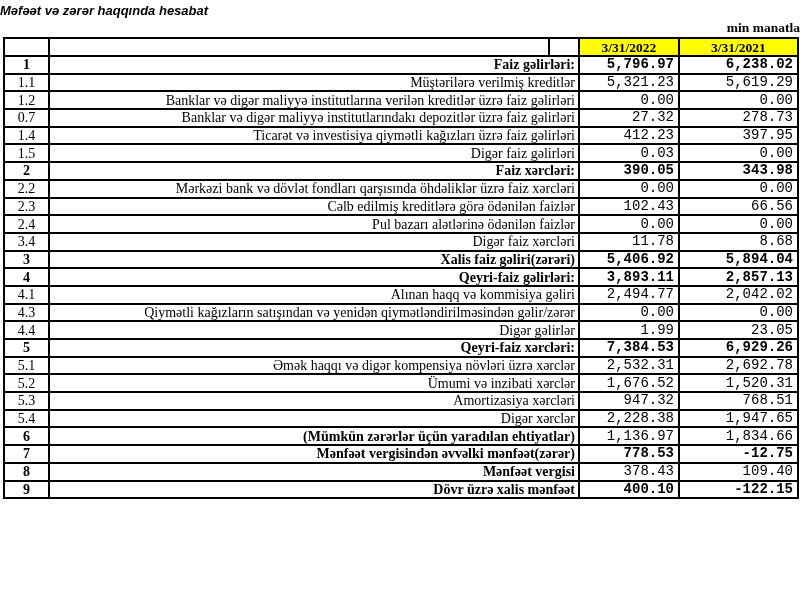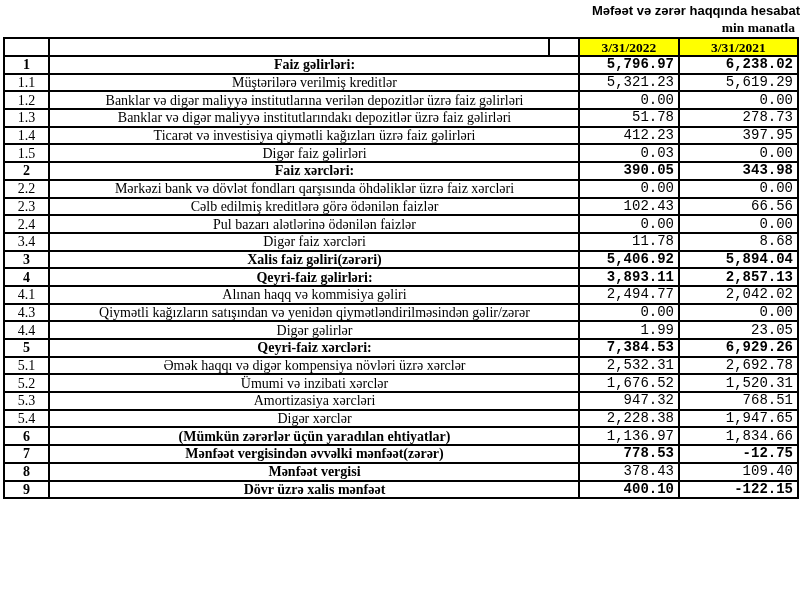--- a/index.html
+++ b/index.html
@@ -1,32 +1,32 @@
 <!DOCTYPE html>
 <html><head>
 <meta charset="utf-8">
 <style>
   * { box-sizing: border-box; margin: 0; padding: 0; }
   html, body { width: 800px; height: 611px; background: #ffffff; overflow: hidden; }
   body { font-family: "Liberation Serif", serif; color: #000000; }
 
   .title {
-    text-align: right;
+    text-align: left;
     font-family: "Liberation Sans", sans-serif;
     font-weight: bold;
     font-size: 13px;
     padding-top: 3px;
     height: 20px;
+    font-style: italic;
   }
   .unit {
     text-align: right;
     font-family: "Liberation Serif", serif;
     font-weight: bold;
     font-size: 13.5px;
-    padding-right: 5px;
     height: 17px;
     line-height: 15px;
   }
 
   table {
     margin-left: 3px;
     width: 794px;
     border-collapse: collapse;
     table-layout: fixed;
     border: 2px solid #000000;
@@ -35,21 +35,21 @@
     border: 2px solid #000000;
     height: 17.7px;
     font-size: 14px;
     line-height: 15px;
     padding: 0 3px;
     overflow: hidden;
     white-space: nowrap;
   }
   thead td { height: 18px; }
   .c-num   { text-align: center; }
-  .c-label { text-align: center; padding-left: 4px; }
+  .c-label { text-align: right; padding-left: 4px; }
   .c-val   { text-align: right; padding-right: 4px; font-family: Liberation Mono, monospace; }
   .c-date  {
     background: #FFFF00;
     text-align: center;
     font-weight: bold;
     font-size: 13.5px;
   }
   .b { font-weight: bold; }
 </style>
 </head>
@@ -84,28 +84,28 @@
           <td class="c-val b">6,238.02</td>
         </tr>
         <tr>
           <td class="c-num">1.1</td>
           <td class="c-label" colspan="2">Müştərilərə verilmiş kreditlər</td>
           <td class="c-val">5,321.23</td>
           <td class="c-val">5,619.29</td>
         </tr>
         <tr>
           <td class="c-num">1.2</td>
-          <td class="c-label" colspan="2">Banklar və digər maliyyə institutlarına verilən depozitlər üzrə faiz gəlirləri</td>
-          <td class="c-val">0.00</td>
-          <td class="c-val">0.00</td>
-        </tr>
-        <tr>
-          <td class="c-num">1.3</td>
+          <td class="c-label" colspan="2">Banklar və digər maliyyə institutlarına verilən kreditlər üzrə faiz gəlirləri</td>
+          <td class="c-val">0.00</td>
+          <td class="c-val">0.00</td>
+        </tr>
+        <tr>
+          <td class="c-num">0.7</td>
           <td class="c-label" colspan="2">Banklar və digər maliyyə institutlarındakı depozitlər üzrə faiz gəlirləri</td>
-          <td class="c-val">51.78</td>
+          <td class="c-val">27.32</td>
           <td class="c-val">278.73</td>
         </tr>
         <tr>
           <td class="c-num">1.4</td>
           <td class="c-label" colspan="2">Ticarət və investisiya qiymətli kağızları üzrə faiz gəlirləri</td>
           <td class="c-val">412.23</td>
           <td class="c-val">397.95</td>
         </tr>
         <tr>
           <td class="c-num">1.5</td>

